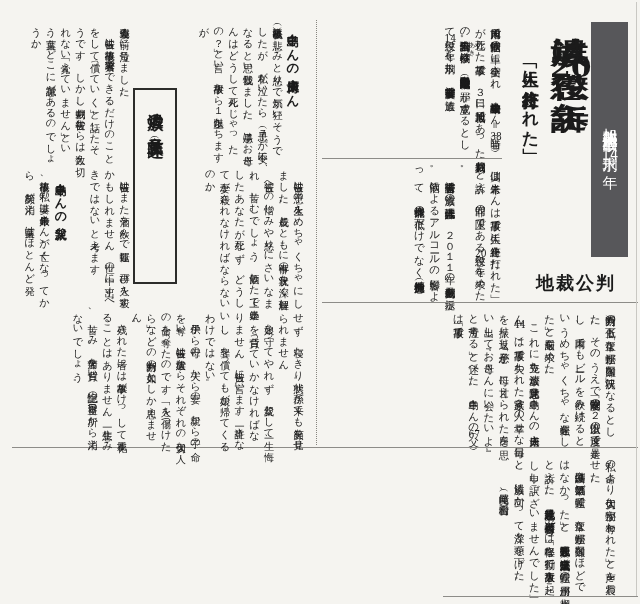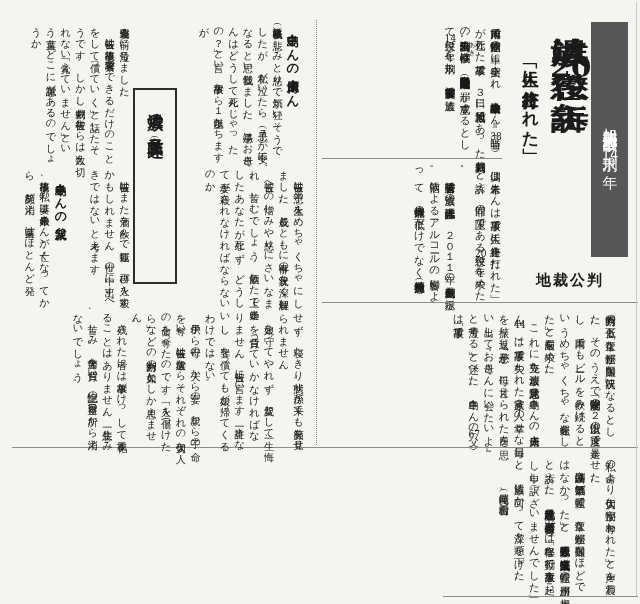--- a/index.html
+++ b/index.html
@@ -33,21 +33,21 @@
     position:absolute;left:540px;top:16px;height:250px;width:46px;
     writing-mode:vertical-rl;font-weight:bold;font-size:27px;
     letter-spacing:1.5px;transform:scaleX(1.4);transform-origin:center top;
   }
   .subhead{
     position:absolute;left:511px;top:57px;height:215px;width:30px;
     writing-mode:vertical-rl;font-weight:bold;font-size:16.5px;letter-spacing:0.5px;
   }
   .section-label{
     position:absolute;left:536px;top:271px;
-    font-weight:bold;font-size:15px;letter-spacing:2px;
+    font-weight:bold;font-size:18px;letter-spacing:2px;
   }
   
   .stmt-box{
     position:absolute;left:133px;top:88px;width:44px;height:196px;
     border:2px solid #2c2c2a;box-sizing:border-box;background:#f5f4f0;
     display:flex;justify-content:center;
   }
   .stmt-box-inner{
     writing-mode:vertical-rl;text-orientation:mixed;margin-top:10px;
   }

